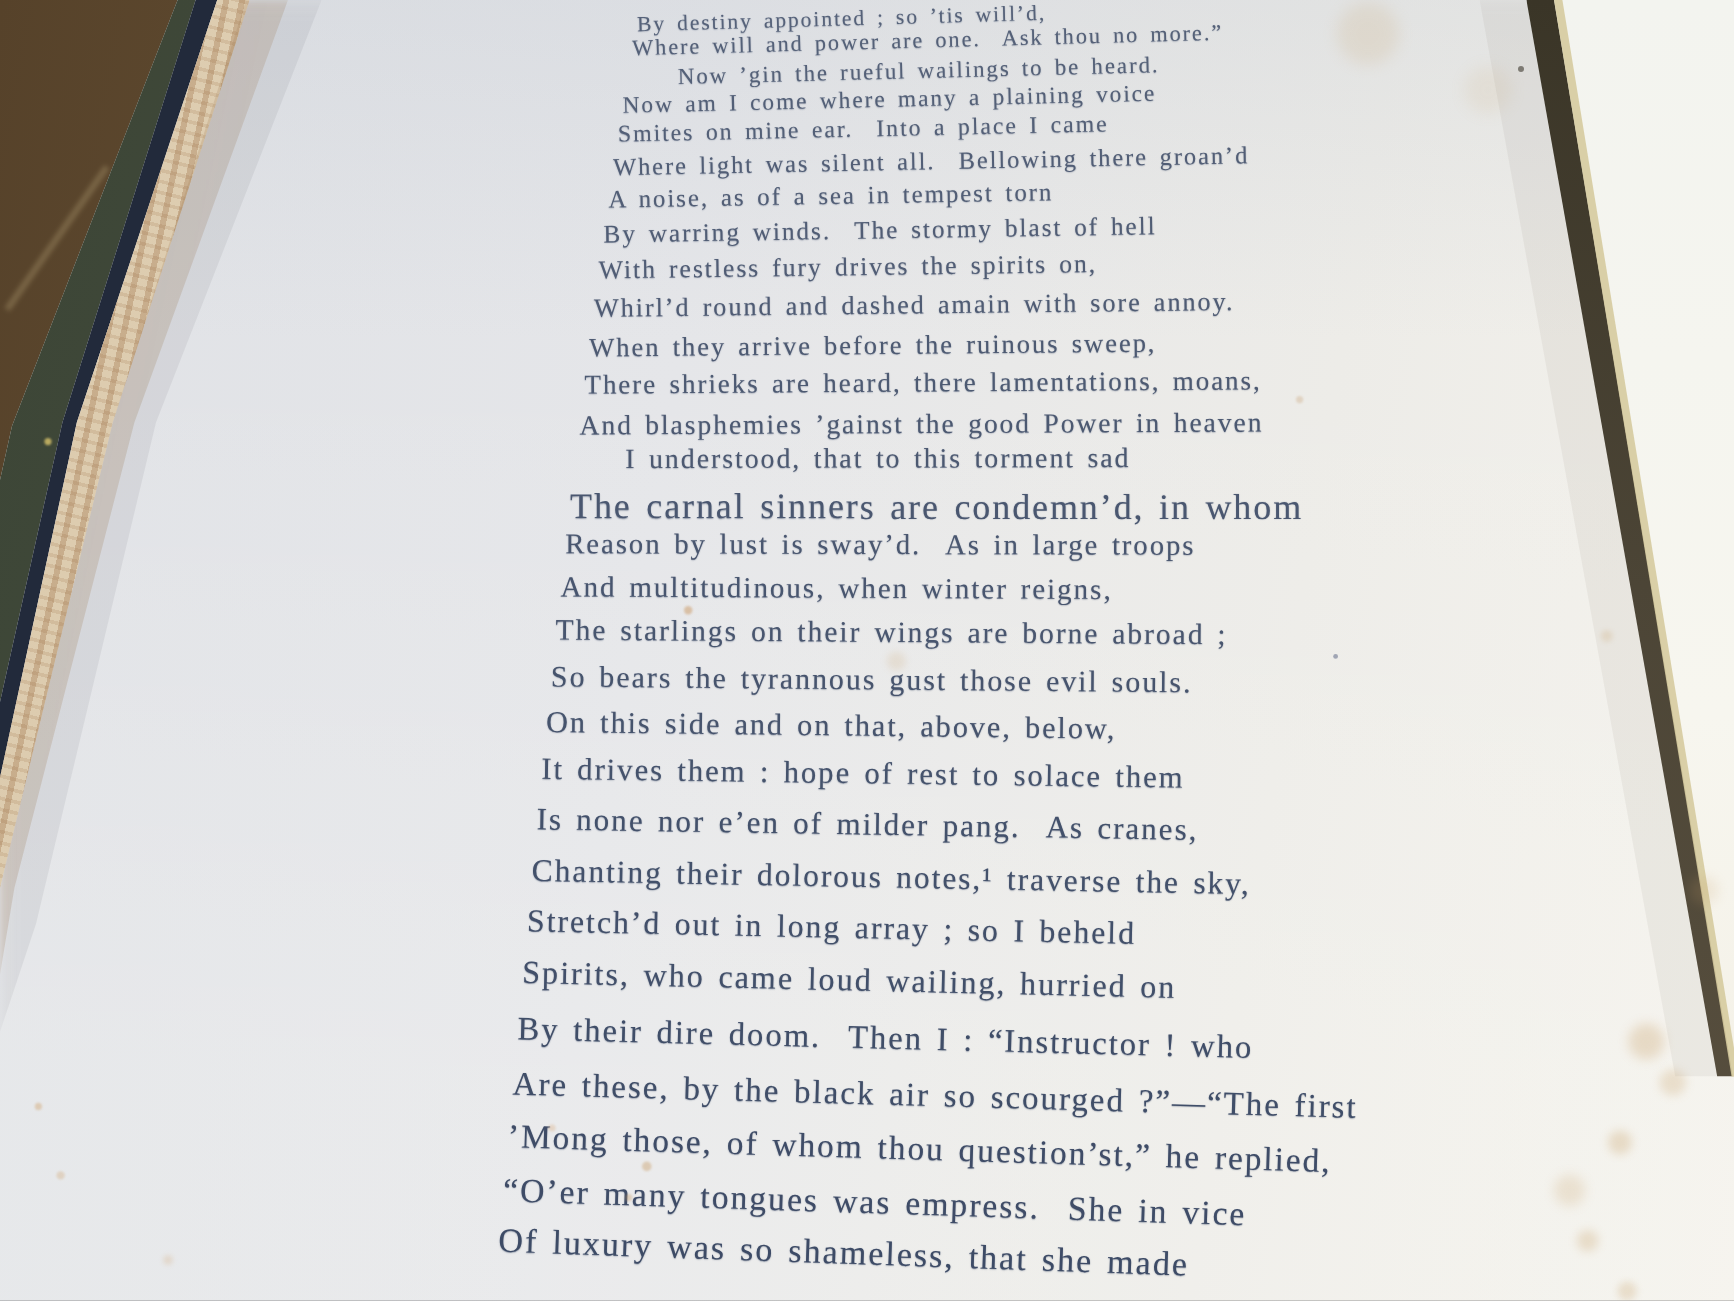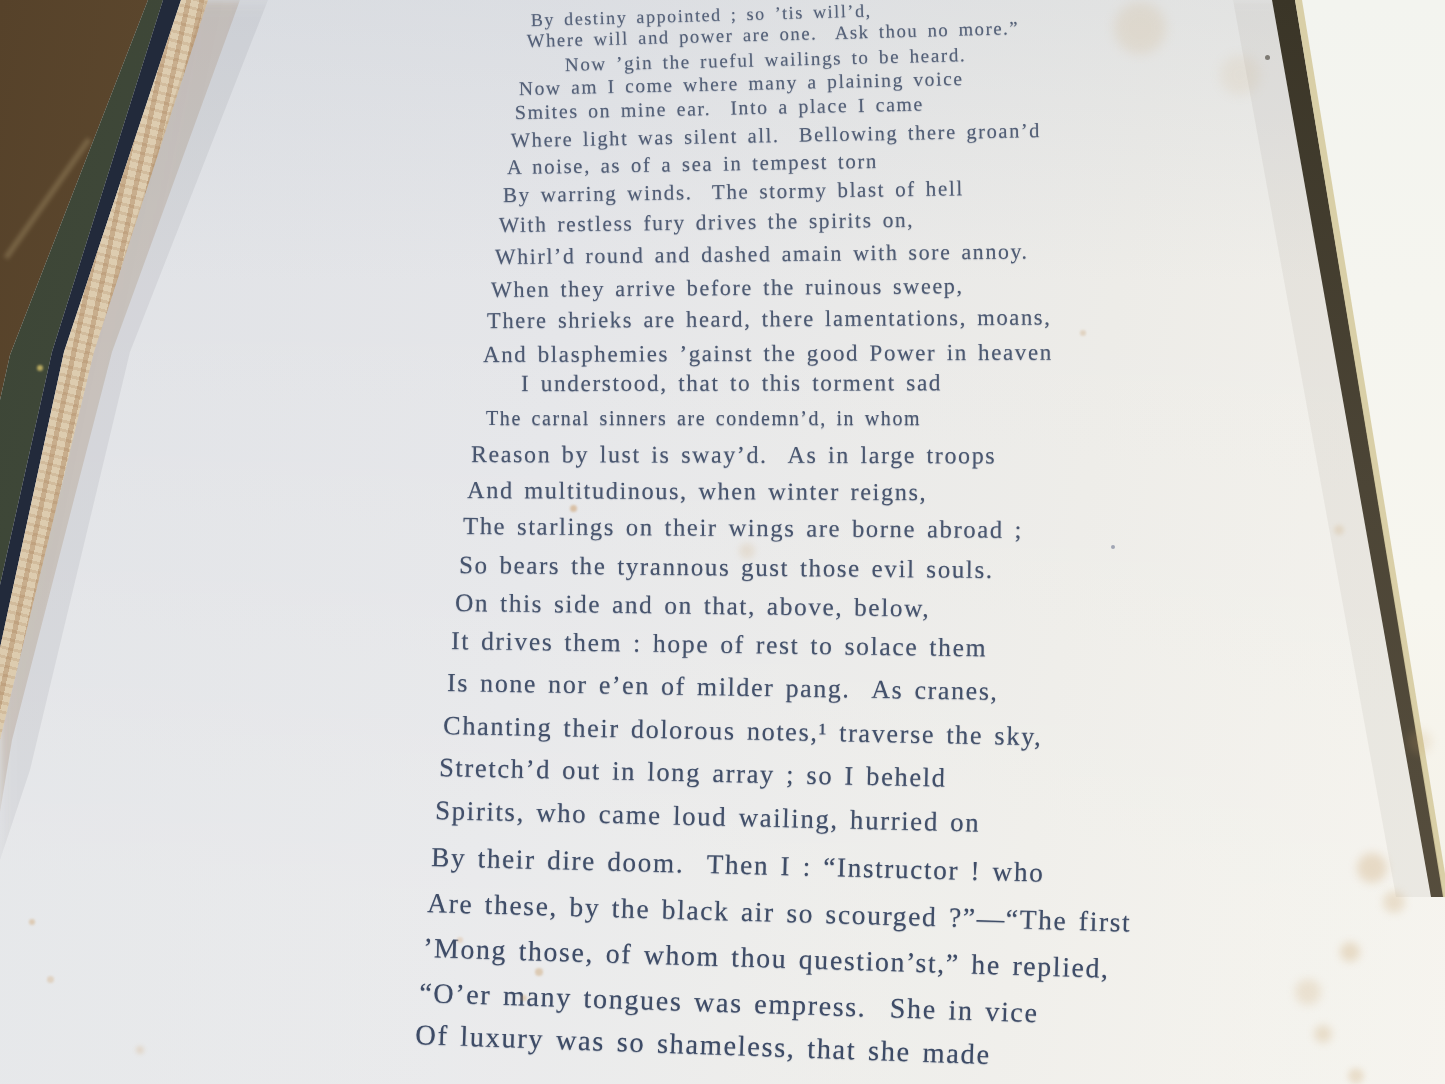--- a/index.html
+++ b/index.html
@@ -102,21 +102,21 @@
       <div class="line" style="left: 515px; top: 103.04px; font-size: 19.9px; transform: rotate(-1.19deg); opacity: 0.86;">Smites on mine ear.  Into a place I came</div>
       <div class="line" style="left: 511px; top: 129.715px; font-size: 20.4px; transform: rotate(-1.08deg); opacity: 0.87;">Where light was silent all.  Bellowing there groan’d</div>
       <div class="line" style="left: 507px; top: 157.399px; font-size: 20.8px; transform: rotate(-0.96deg); opacity: 0.87;">A noise, as of a sea in tempest torn</div>
       <div class="line" style="left: 503px; top: 185.091px; font-size: 21.1px; transform: rotate(-0.85deg); opacity: 0.88;">By warring winds.  The stormy blast of hell</div>
       <div class="line" style="left: 499px; top: 214.789px; font-size: 21.5px; transform: rotate(-0.73deg); opacity: 0.88;">With restless fury drives the spirits on,</div>
       <div class="line" style="left: 495px; top: 246.493px; font-size: 21.9px; transform: rotate(-0.61deg); opacity: 0.89;">Whirl’d round and dashed amain with sore annoy.</div>
       <div class="line" style="left: 491px; top: 279.202px; font-size: 22.2px; transform: rotate(-0.48deg); opacity: 0.9;">When they arrive before the ruinous sweep,</div>
       <div class="line" style="left: 487px; top: 309.915px; font-size: 22.6px; transform: rotate(-0.36deg); opacity: 0.9;">There shrieks are heard, there lamentations, moans,</div>
       <div class="line" style="left: 483px; top: 342.632px; font-size: 23px; transform: rotate(-0.24deg); opacity: 0.91;">And blasphemies ’gainst the good Power in heaven</div>
       <div class="line" style="left: 521px; top: 372.353px; font-size: 23.3px; transform: rotate(-0.11deg); opacity: 0.91;">I understood, that to this torment sad</div>
-      <div class="line" style="left: 486px; top: 408.077px; font-size: 20px; transform: rotate(0.02deg); opacity: 0.92;">The carnal sinners are condemn’d, in whom</div>
+      <div class="line" style="left: 475px; top: 408.077px; font-size: 30px; transform: rotate(0.02deg); opacity: 0.92;">The carnal sinners are condemn’d, in whom</div>
       <div class="line" style="left: 471px; top: 441.804px; font-size: 24px; transform: rotate(0.14deg); opacity: 0.92;">Reason by lust is sway’d.  As in large troops</div>
       <div class="line" style="left: 467px; top: 477.533px; font-size: 24.3px; transform: rotate(0.27deg); opacity: 0.93;">And multitudinous, when winter reigns,</div>
       <div class="line" style="left: 463px; top: 514.265px; font-size: 24.7px; transform: rotate(0.4deg); opacity: 0.93;">The starlings on their wings are borne abroad ;</div>
       <div class="line" style="left: 459px; top: 552px; font-size: 25px; transform: rotate(0.53deg); opacity: 0.94;">So bears the tyrannous gust those evil souls.</div>
       <div class="line" style="left: 455px; top: 589.736px; font-size: 25.3px; transform: rotate(0.66deg); opacity: 0.94;">On this side and on that, above, below,</div>
       <div class="line" style="left: 451px; top: 628.475px; font-size: 25.7px; transform: rotate(0.79deg); opacity: 0.95;">It drives them : hope of rest to solace them</div>
       <div class="line" style="left: 447px; top: 670.215px; font-size: 26px; transform: rotate(0.92deg); opacity: 0.96;">Is none nor e’en of milder pang.  As cranes,</div>
       <div class="line" style="left: 443px; top: 712.958px; font-size: 26.3px; transform: rotate(1.06deg); opacity: 0.96;">Chanting their dolorous notes,¹ traverse the sky,</div>
       <div class="line" style="left: 439px; top: 753.702px; font-size: 26.6px; transform: rotate(1.19deg); opacity: 0.97;">Stretch’d out in long array ; so I beheld</div>
       <div class="line" style="left: 435px; top: 797.448px; font-size: 26.9px; transform: rotate(1.32deg); opacity: 0.97;">Spirits, who came loud wailing, hurried on</div>

